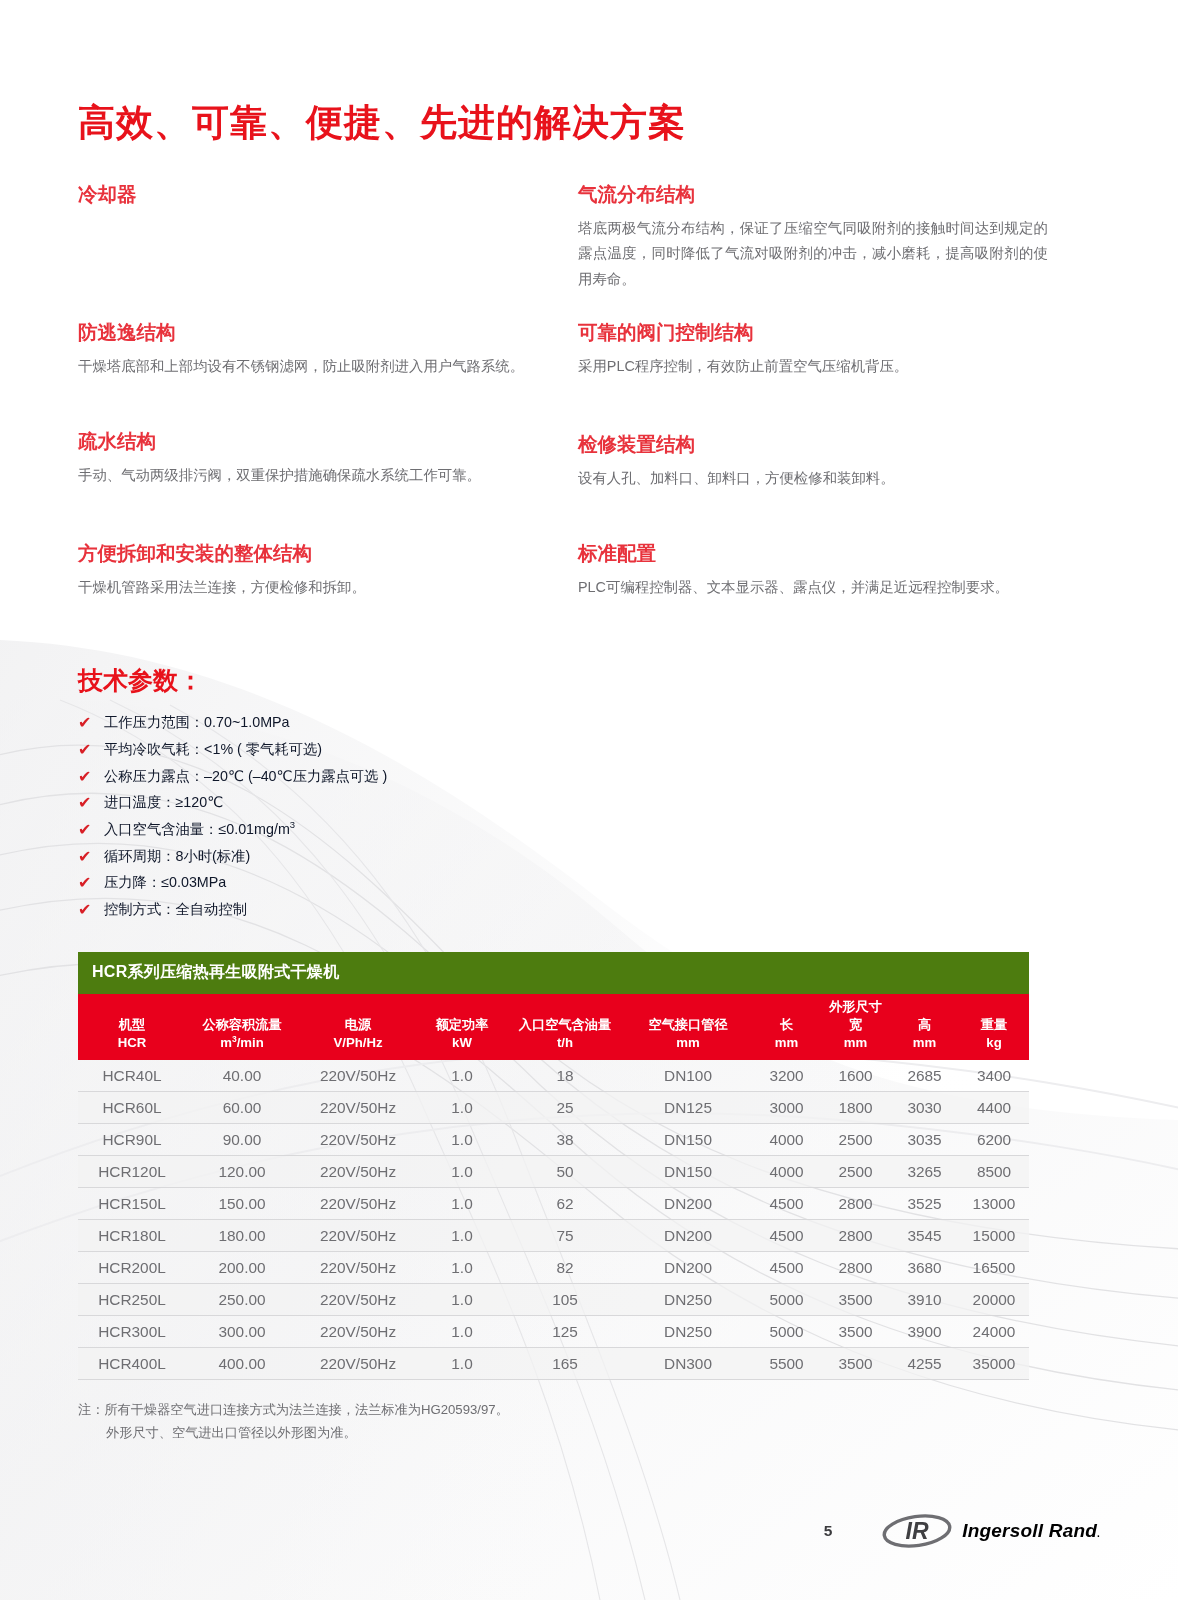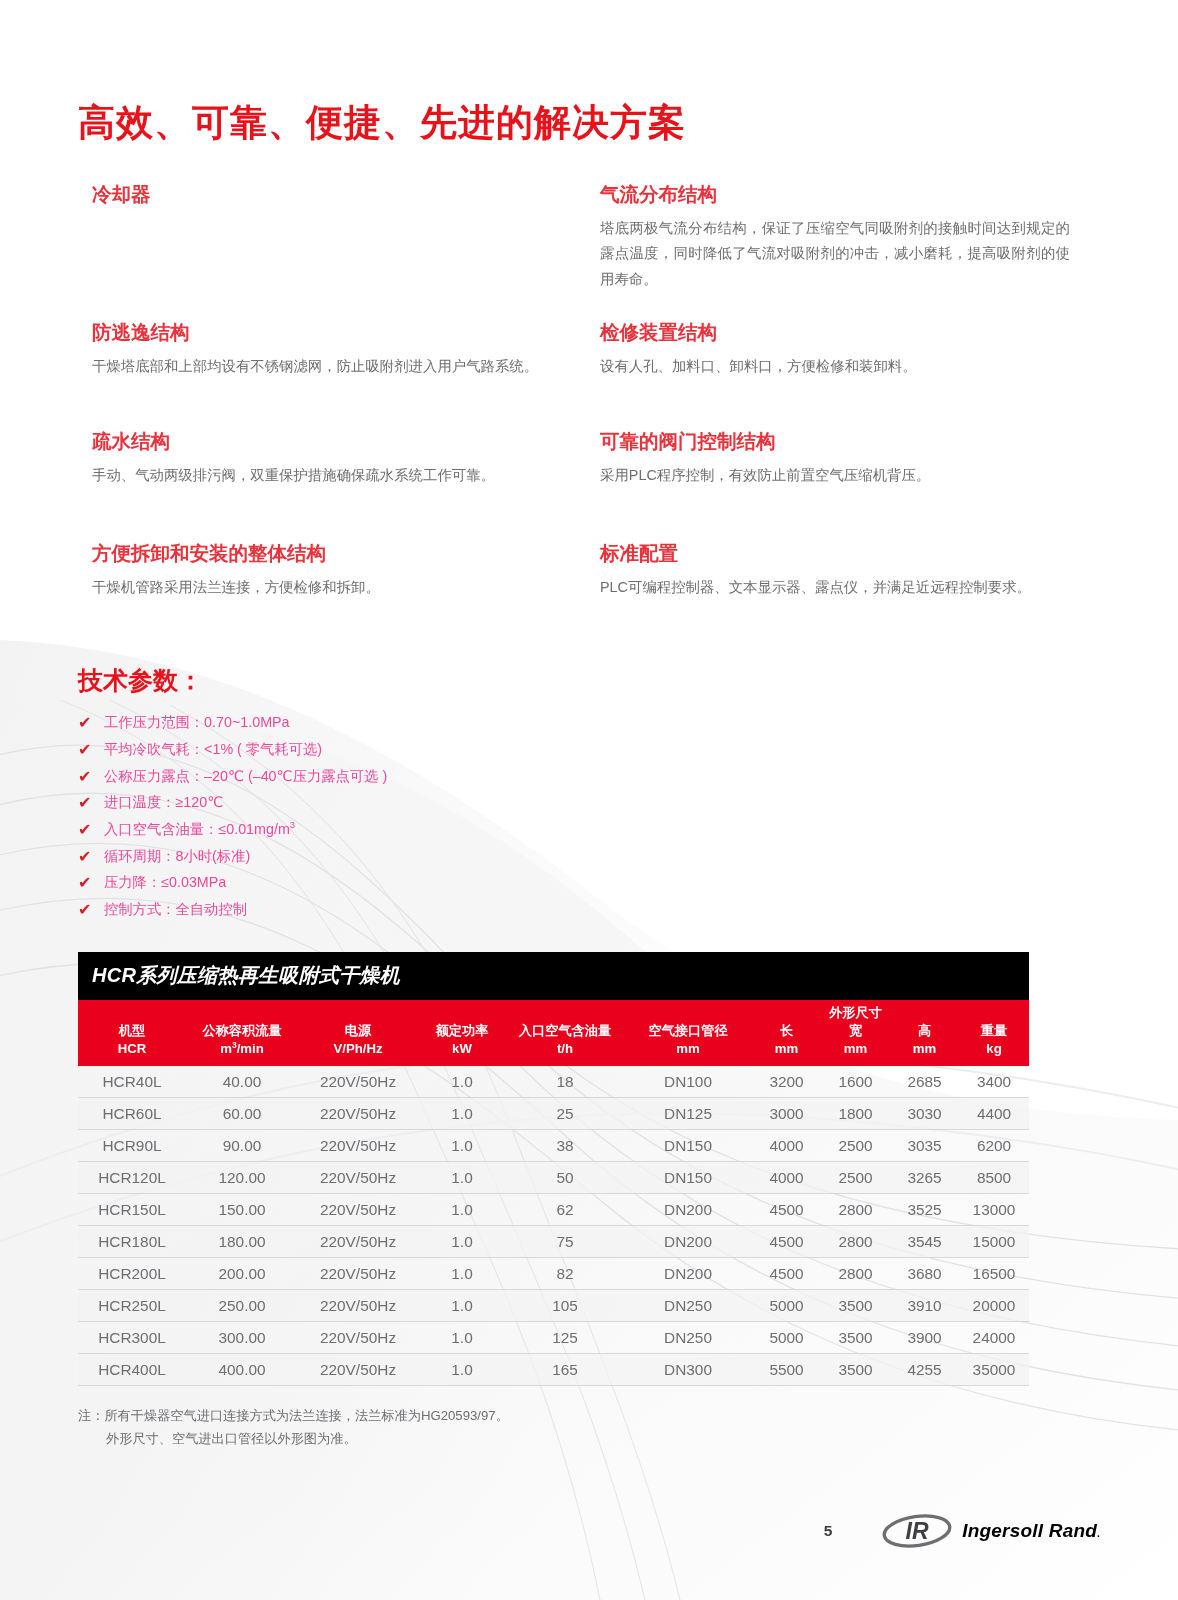--- a/index.html
+++ b/index.html
@@ -43,22 +43,21 @@
     letter-spacing: 1px;
     margin: 0;
     padding-top: 100px;
     line-height: 1.2;
   }
 
   
   .features {
     display: flex;
     margin-top: 38px;
-    gap: 8px;
-    justify-content: flex-end;
+    gap: 0;
   }
   .feat-col {
     width: 500px;
     flex: 0 0 500px;
   }
   .feat-col.right { margin-left: 0; }
 
   .feat-block { margin-bottom: 26px; }
   .feat-title {
     color: #e8323c;
@@ -97,39 +96,38 @@
   }
   .check {
     flex: 0 0 26px;
     color: #d81f26;
     font-size: 16px;
     font-weight: bold;
     line-height: 1;
     transform: translateY(1px);
   }
   .spec-text {
-    color: #ec4899;
+    color: #0f172a;
     font-size: 14.3px;
     line-height: 1.55;
   }
   .spec-text sup { font-size: 9.5px; vertical-align: super; }
 
   
   .table-wrap {
     margin-top: 32px;
     width: 951px;
   }
   .tbl-caption {
-    background: #000000;
+    background: #4d7c0f;
     color: #ffffff;
-    font-size: 20px;
+    font-size: 16px;
     font-weight: bold;
     padding: 10px 14px 11px 14px;
     letter-spacing: .3px;
-    font-style: italic;
   }
   table.spec-table {
     border-collapse: collapse;
     width: 951px;
     table-layout: fixed;
   }
   table.spec-table thead tr.grp th,
   table.spec-table thead tr.hdr th {
     background: #e8001c;
     color: #ffffff;
@@ -269,27 +267,27 @@
         <h2 class="feat-title">方便拆卸和安装的整体结构</h2>
         <p class="feat-body">干燥机管路采用法兰连接，方便检修和拆卸。</p>
       </div>
     </div>
 
     <div class="feat-col right">
       <div class="feat-block b1">
         <h2 class="feat-title">气流分布结构</h2>
         <p class="feat-body">塔底两极气流分布结构，保证了压缩空气同吸附剂的接触时间达到规定的露点温度，同时降低了气流对吸附剂的冲击，减小磨耗，提高吸附剂的使用寿命。</p>
       </div>
+      <div class="feat-block b3">
+        <h2 class="feat-title">可靠的阀门控制结构</h2>
+        <p class="feat-body">采用PLC程序控制，有效防止前置空气压缩机背压。</p>
+      </div>
       <div class="feat-block b2">
         <h2 class="feat-title">检修装置结构</h2>
         <p class="feat-body">设有人孔、加料口、卸料口，方便检修和装卸料。</p>
-      </div>
-      <div class="feat-block b3">
-        <h2 class="feat-title">可靠的阀门控制结构</h2>
-        <p class="feat-body">采用PLC程序控制，有效防止前置空气压缩机背压。</p>
       </div>
       <div class="feat-block b4">
         <h2 class="feat-title">标准配置</h2>
         <p class="feat-body">PLC可编程控制器、文本显示器、露点仪，并满足近远程控制要求。</p>
       </div>
     </div>
   </div>
 
   <h2 class="spec-title">技术参数：</h2>
   <ul class="spec-list" id="spec-list">

